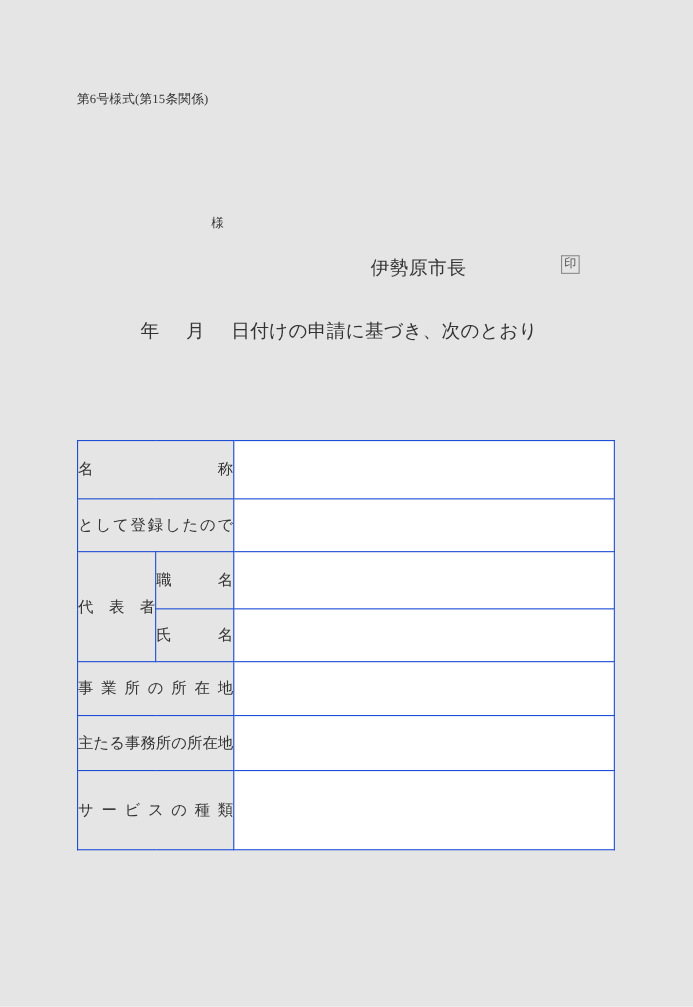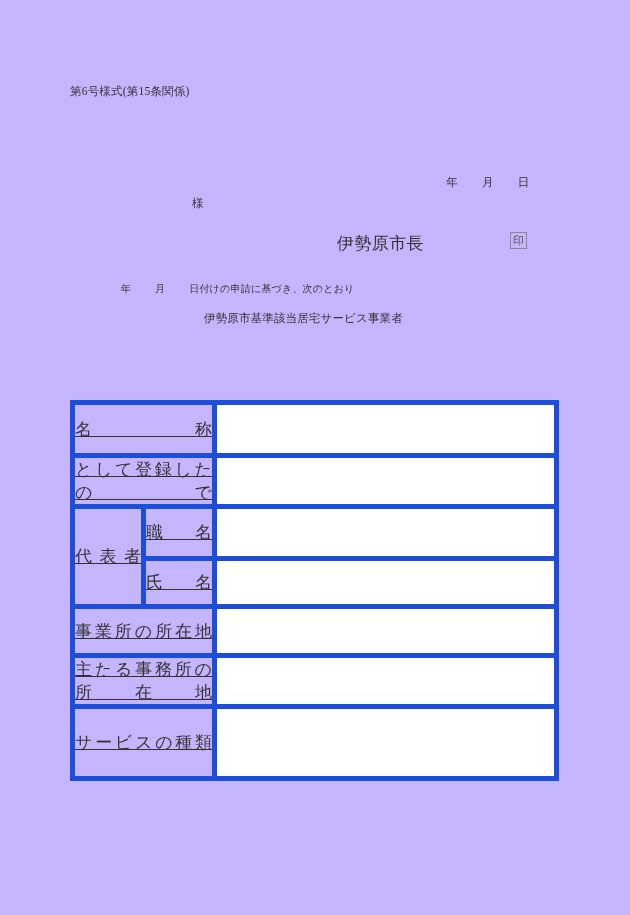--- a/index.html
+++ b/index.html
@@ -14,21 +14,21 @@
     font-family: "Liberation Serif", "DejaVu Serif", serif;
     color: #2b2b2b;
     position: relative;
     overflow: hidden;
     -webkit-font-smoothing: antialiased;
   }
 
   .page {
     position: absolute;
     inset: 0;
-    background: #c4b5fd;
+    background: #e5e5e5;
   }
 
   
   .t {
     position: absolute;
     white-space: pre;
     line-height: 1.2;
     font-size: 11.5px;
     color: #333333;
   }
@@ -86,21 +86,21 @@
     line-height: 15px;
     text-align: center;
     color: #555555;
     font-family: "Liberation Serif", "DejaVu Serif", serif;
   }
 
   
   .appl-line {
     left: 110px;
     top: 271px;
-    font-size: 10px;
+    font-size: 17px;
     letter-spacing: 0.2px;
   }
   .appl-line .gap { display: inline-block; width: 24px; }
 
   
   .biz-type {
     left: 204px;
     font-size: 11.5px;
     letter-spacing: 0.15px;
   }
@@ -118,26 +118,25 @@
   
   .form-table {
     position: absolute;
     left: 70px;
     top: 400px;
     width: 489px;
     border-collapse: collapse;
     table-layout: fixed;
   }
   .form-table td {
-    border: 5px solid #1d4ed8;
+    border: 1px solid #1d4ed8;
     padding: 0;
-    font-size: 17px;
+    font-size: 14px;
     color: #333333;
     vertical-align: middle;
-    text-decoration: underline;
   }
 
   
   .lbl {
     width: 142px;
     padding: 0 10px;
     box-sizing: border-box;
   }
   .lbl .sp {
     display: block;
@@ -174,35 +173,31 @@
   .r-service  { height: 72px; margin-top: 27px; }
 </style>
 </head>
 <body>
 
 <div class="page">
 
   <div class="t form-no">第6号様式(第15条関係)</div>
 
 
-  <div class="t issue-date">
-    <span>年</span><span class="gap"></span><span>月</span><span class="gap"></span><span>日</span>
-  </div>
 
   <div class="t addressee">様</div>
 
   <div class="t issuer">伊勢原市長</div>
 
   <div class="seal-box">印</div>
 
   <div class="t appl-line">
     <span>年</span><span class="gap"></span><span>月</span><span class="gap"></span><span>日付けの申請に基づき、次のとおり</span>
   </div>
 
-  <div class="t biz-type biz-type-1">伊勢原市基準該当居宅サービス事業者</div>
 
 
   <table class="form-table">
     <tbody>
 
       <tr class="r-name">
         <td class="lbl" colspan="2">
           <span class="sp">名称</span>
         </td>
         <td class="val"></td>

